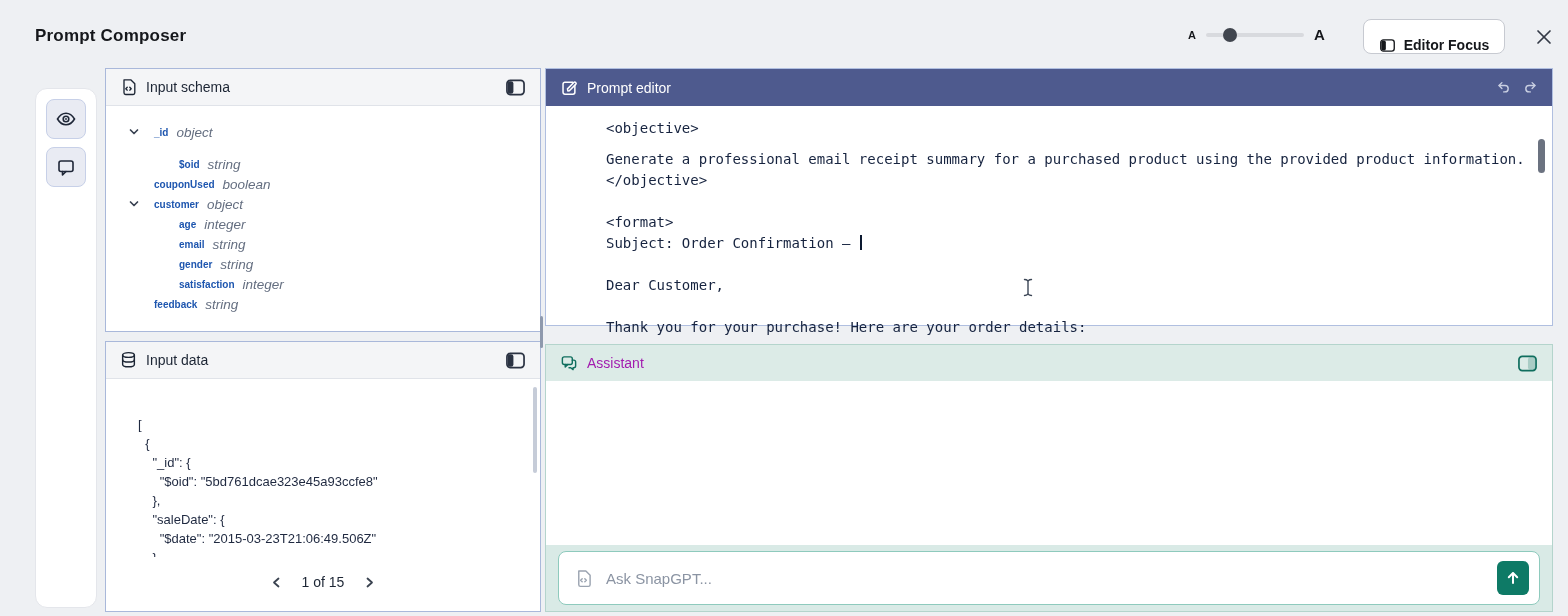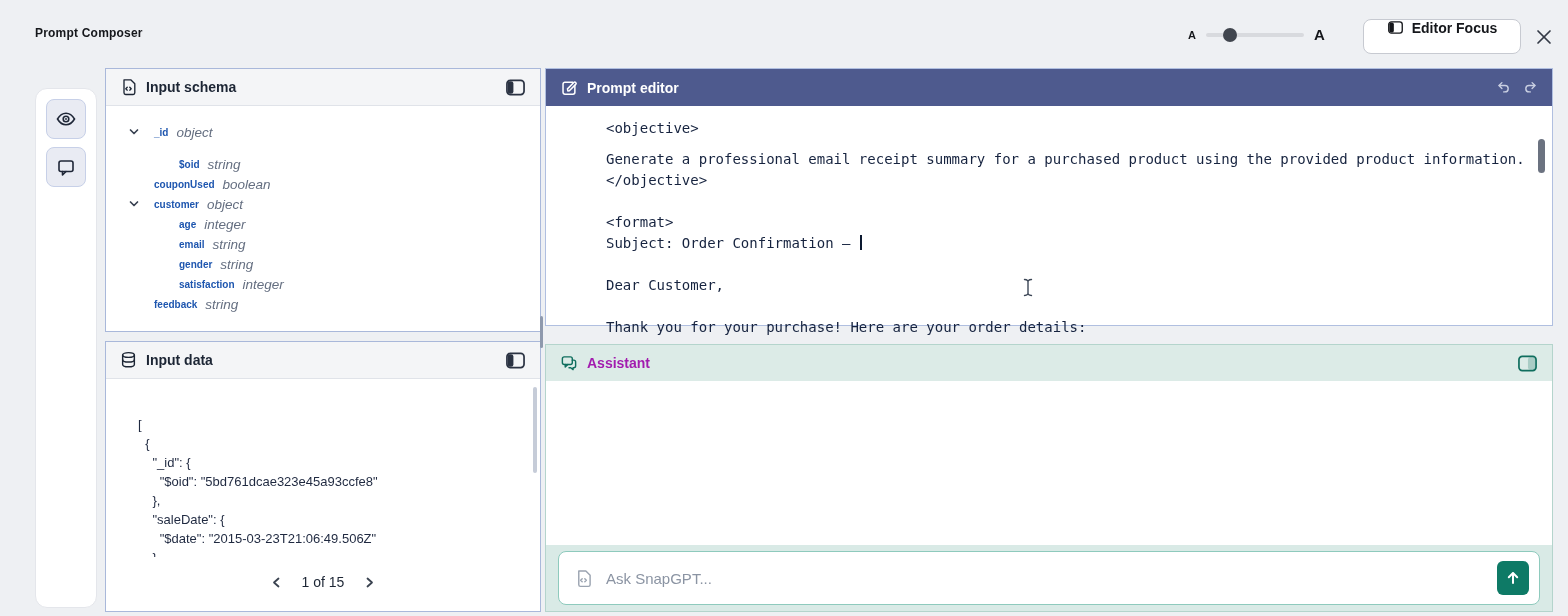--- a/index.html
+++ b/index.html
@@ -2,43 +2,43 @@
 <html><head>
 <meta charset="utf-8">
 <style>
   * { margin:0; padding:0; box-sizing:border-box; }
   html,body { width:1568px; height:616px; }
   body { font-family:"Liberation Sans", sans-serif; background:#eef0f3; color:#1c2534; }
   .app { position:relative; width:1568px; height:616px; background:#eef0f3; overflow:hidden; }
 
   
   .topbar { position:absolute; left:0; top:0; width:100%; height:60px; }
-  .app-title { position:absolute; left:35px; top:26px; font-size:12px; font-weight:bold; color:#15171b; letter-spacing:.2px; }
+  .app-title { position:absolute; left:35px; top:26px; font-size:17px; font-weight:bold; color:#15171b; letter-spacing:.2px; }
   .font-slider { position:absolute; left:1188px; top:26px; display:flex; align-items:center; gap:10px; }
   .fs-small { font-size:11px; font-weight:bold; color:#15171b; }
   .fs-large { font-size:15px; font-weight:bold; color:#15171b; }
   .slider-track { position:relative; width:98px; height:4px; border-radius:2px; background:#d8dade; cursor:pointer; }
   .slider-thumb { position:absolute; top:-5px; width:14px; height:14px; border-radius:50%; background:#40454e; cursor:grab; }
-  .editor-focus-btn { position:absolute; left:1363px; top:19px; width:158px; height:35px; background:#fff;
-      border:1px solid #c7cad1; border-radius:8px; display:flex; align-items:flex-start; justify-content:center;
+  .editor-focus-btn { position:absolute; left:1363px; top:19px; width:142px; height:35px; background:#fff;
+      border:1px solid #c7cad1; border-radius:8px; display:flex; align-items:flex-end; justify-content:center;
       gap:8px; font-size:14px; font-weight:bold; color:#15171b; cursor:pointer; }
   .close-x { position:absolute; left:1533px; top:26px; width:22px; height:22px; display:flex; align-items:center; justify-content:center; cursor:pointer; color:#343a46; }
 
   
   .left-toolbar { position:absolute; left:35px; top:88px; width:62px; height:520px; background:#fff;
       border:1px solid #e4e6eb; border-radius:12px; display:flex; flex-direction:column; align-items:center; padding-top:10px; gap:8px; }
   .tool-btn { width:40px; height:40px; border-radius:8px; background:#e9ebf3; border:1px solid #c7d0e8;
       display:flex; align-items:center; justify-content:center; color:#1f2738; cursor:pointer; }
 
   
   .panel { position:absolute; background:#fff; border:1px solid #a9b8da; }
   .panel-header { height:37px; display:flex; align-items:center; padding:0 14px; gap:9px; }
   .panel-header .grow { flex:1; }
   .hdr-gray { background:#f4f5f7; border-bottom:1px solid #e0e3e9; color:#1c2534; }
-  .panel-title { font-size:14px; font-weight:bold; }
+  .panel-title { font-size:14px; font-weight:normal; }
   .collapse-btn { display:flex; align-items:center; cursor:pointer; color:#2a3242; }
 
   
   .schema-panel { left:105px; top:68px; width:436px; height:264px; }
   .schema-body { padding-top:16px; overflow:hidden; height:225px; }
   .schema-row { position:relative; height:20px; display:flex; align-items:center; gap:8px; padding-left:48px; cursor:pointer; }
   .schema-row .chev { position:absolute; left:22px; top:4px; visibility:hidden; color:#394252; }
   .schema-row.has-chevron .chev { visibility:visible; }
   .fname { font-size:10px; font-weight:bold; color:#1e56af; }
   .ftype { font-size:13.5px; font-style:italic; color:#646e80; }

